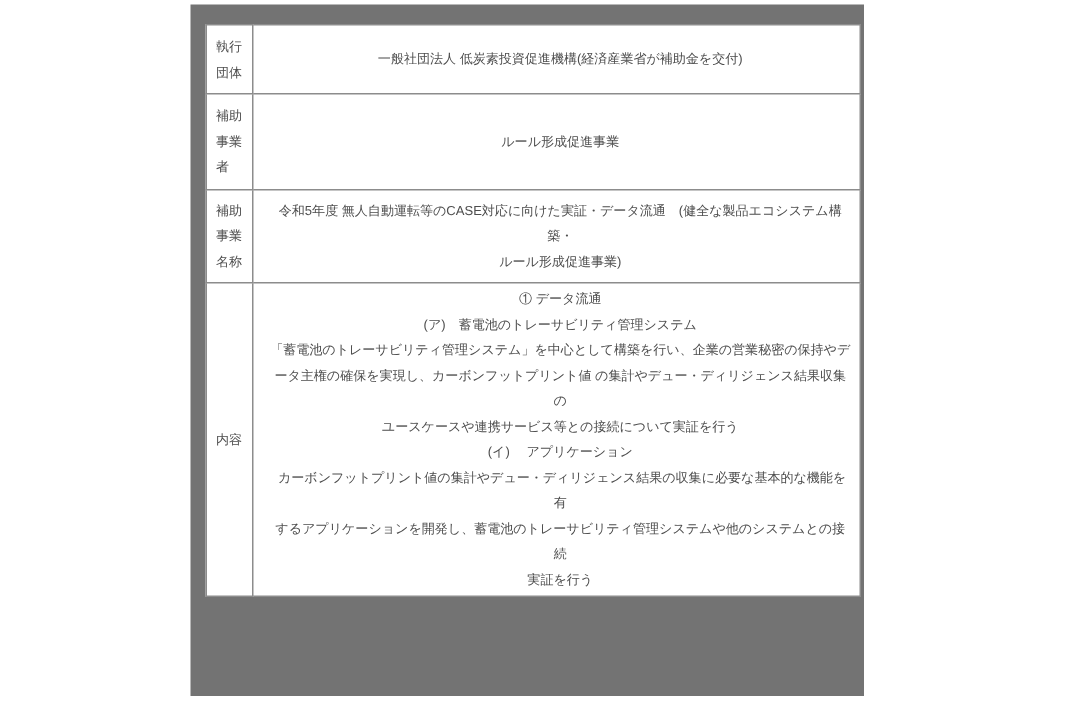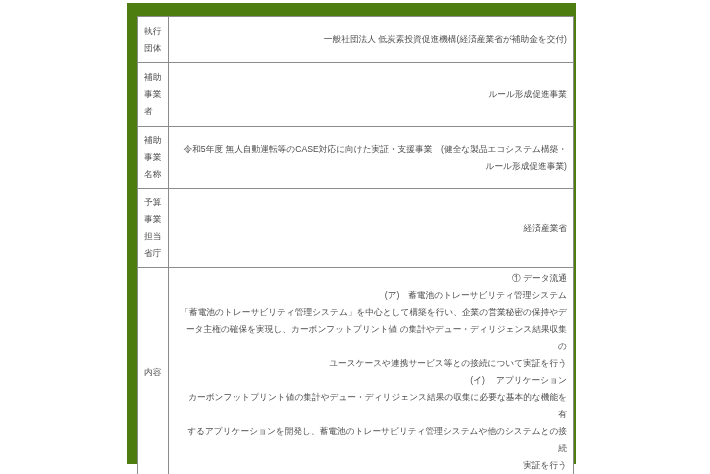--- a/index.html
+++ b/index.html
@@ -13,21 +13,21 @@
     position: relative;
     font-family: "Liberation Sans", sans-serif;
     overflow: hidden;
   }
   .panel {
     position: absolute;
     left: 127px;
     top: 3px;
     width: 449px;
     height: 461px;
-    background: #4d7c0f;
+    background: #737373;
   }
   table.info-table {
     position: absolute;
     left: 10px;
     top: 13px;
     width: 436px;
     border-collapse: collapse;
     table-layout: fixed;
     background: #ffffff;
   }
@@ -43,21 +43,21 @@
     word-break: break-word;
     overflow: hidden;
   }
   table.info-table th.row-label {
     width: 31px;
     text-align: left;
     padding: 2px 2px 2px 6px;
   }
   table.info-table td.row-value {
     padding: 2px 6px 2px 11px;
-    text-align: right;
+    text-align: center;
   }
   tr.r0 { height: 46px; }
   tr.r1 { height: 64px; }
   tr.r2 { height: 62px; }
   tr.r3 { height: 79px; }
   tr.r4 { height: 155px; }
 </style>
 </head>
 <body>
 
@@ -76,29 +76,22 @@
       <tr class="r1">
         <th class="row-label">補助
 事業
 者</th>
         <td class="row-value">ルール形成促進事業</td>
       </tr>
       <tr class="r2">
         <th class="row-label">補助
 事業
 名称</th>
-        <td class="row-value">令和5年度 無人自動運転等のCASE対応に向けた実証・支援事業　(健全な製品エコシステム構築・
+        <td class="row-value">令和5年度 無人自動運転等のCASE対応に向けた実証・データ流通　(健全な製品エコシステム構築・
 ルール形成促進事業)</td>
-      </tr>
-      <tr class="r3">
-        <th class="row-label">予算
-事業
-担当
-省庁</th>
-        <td class="row-value">経済産業省</td>
       </tr>
       <tr class="r4">
         <th class="row-label">内容</th>
         <td class="row-value">① データ流通
 (ア)　蓄電池のトレーサビリティ管理システム
 「蓄電池のトレーサビリティ管理システム」を中心として構築を行い、企業の営業秘密の保持やデ
 ータ主権の確保を実現し、カーボンフットプリント値 の集計やデュー・ディリジェンス結果収集の
 ユースケースや連携サービス等との接続について実証を行う
 (イ)　 アプリケーション
  カーボンフットプリント値の集計やデュー・ディリジェンス結果の収集に必要な基本的な機能を有

